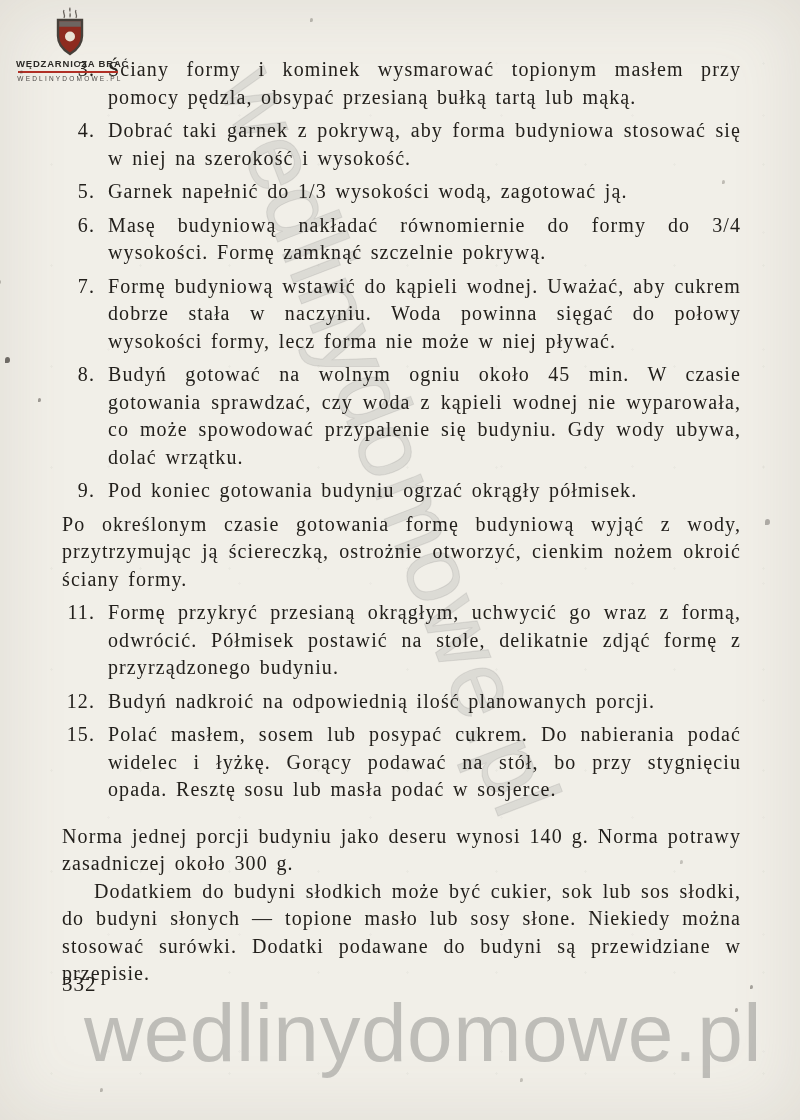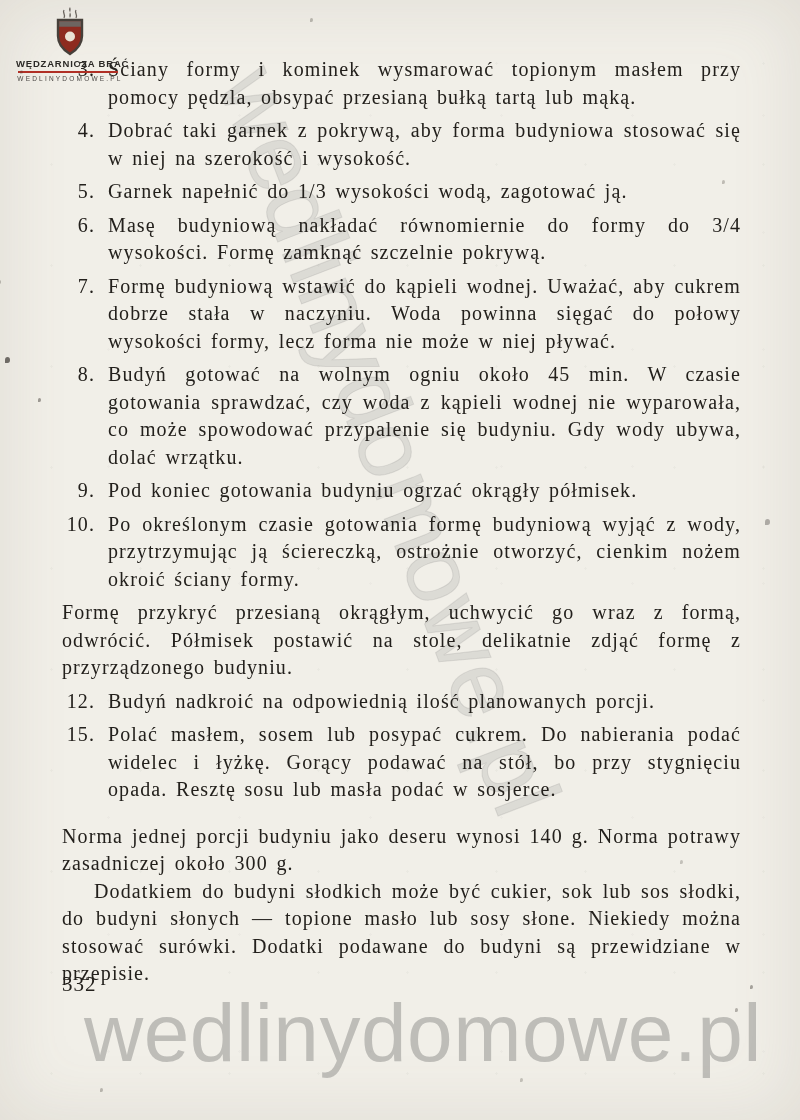--- a/index.html
+++ b/index.html
@@ -133,24 +133,24 @@
   </div>
   <div class="list-item">
     <span class="num">8.</span>
     <span class="txt">Budyń gotować na wolnym ogniu około 45 min. W czasie gotowania sprawdzać, czy woda z kąpieli wodnej nie wyparowała, co może spowodować przypalenie się budyniu. Gdy wody ubywa, dolać wrzątku.</span>
   </div>
   <div class="list-item">
     <span class="num">9.</span>
     <span class="txt">Pod koniec gotowania budyniu ogrzać okrągły półmisek.</span>
   </div>
   <div class="list-item">
-    <span class="num">10.</span>
     <span class="txt">Po określonym czasie gotowania formę budyniową wyjąć z wody, przytrzymując ją ściereczką, ostrożnie otworzyć, cienkim nożem okroić ściany formy.</span>
   </div>
   <div class="list-item">
+    <span class="num">11.</span>
     <span class="txt">Formę przykryć przesianą okrągłym, uchwycić go wraz z formą, odwrócić. Półmisek postawić na stole, delikatnie zdjąć formę z przyrządzonego budyniu.</span>
   </div>
   <div class="list-item">
     <span class="num">12.</span>
     <span class="txt">Budyń nadkroić na odpowiednią ilość planowanych porcji.</span>
   </div>
   <div class="list-item">
     <span class="num">15.</span>
     <span class="txt">Polać masłem, sosem lub posypać cukrem. Do nabierania podać widelec i łyżkę. Gorący podawać na stół, bo przy stygnięciu opada. Resztę sosu lub masła podać w sosjerce.</span>
   </div>

